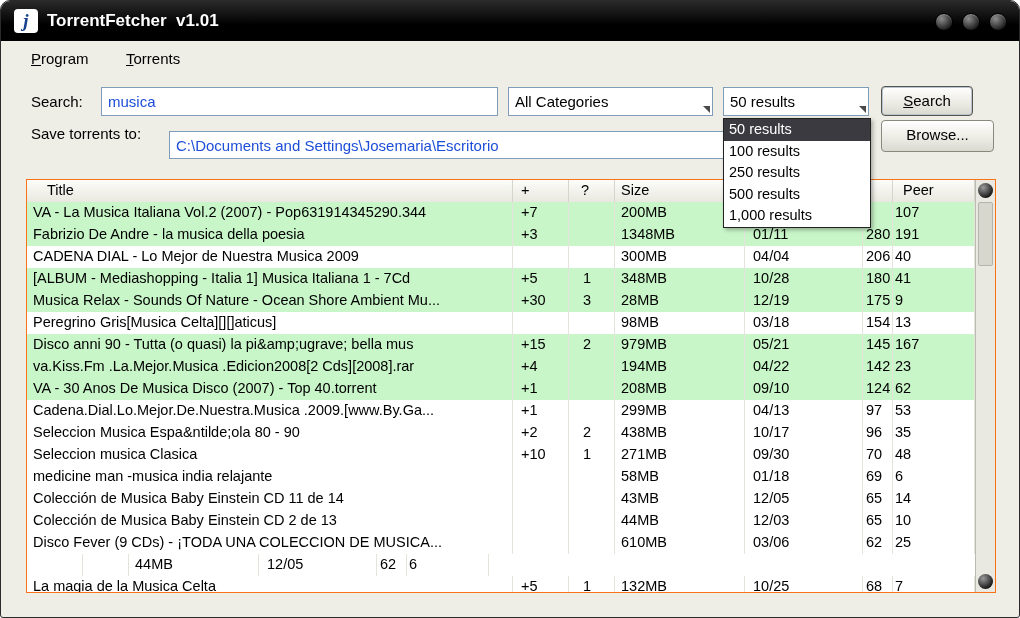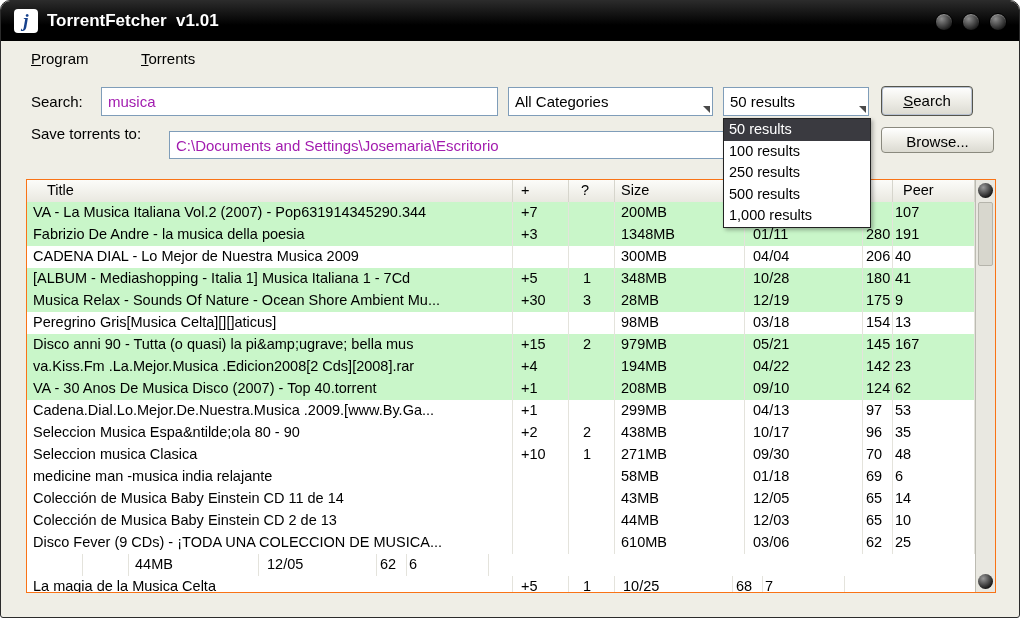--- a/index.html
+++ b/index.html
@@ -9,21 +9,21 @@
   .titlebar{position:absolute;left:0;top:0;right:0;height:40px;background:linear-gradient(#2a2a2a,#000 60%);}
   .app-icon{position:absolute;left:13px;top:8px;width:24px;height:24px;background:#fff;border-radius:4px;color:#16418c;font:bold italic 19px "Liberation Serif",serif;text-align:center;line-height:23px;}
   .title-text{position:absolute;left:46px;top:10px;color:#fff;font-weight:bold;font-size:17px;white-space:pre;}
   .win-btns{position:absolute;right:12px;top:12px;display:flex;gap:9px;}
   .win-btn{width:16px;height:16px;border-radius:50%;background:radial-gradient(circle at 35% 30%,#8d8d8d,#1c1c1c 75%);border:1px solid #000;box-shadow:inset 0 1px 1px rgba(255,255,255,.35);}
   
   .menubar{position:absolute;left:0;top:45px;right:0;height:28px;}
   .menu-item{position:absolute;top:4px;font-size:15px;color:#000;cursor:default;}
   
   .form-label{position:absolute;font-size:15px;color:#000;}
-  .text-input{position:absolute;background:#fff;border:1px solid #7F9DB9;font-family:"Liberation Sans",sans-serif;font-size:15px;color:#a21caf;padding:12px 6px;box-sizing:border-box;outline:none;}
+  .text-input{position:absolute;background:#fff;border:1px solid #7F9DB9;font-family:"Liberation Sans",sans-serif;font-size:15px;color:#1d4ed8;padding:12px 6px;box-sizing:border-box;outline:none;}
   .selectbox{position:absolute;background:#fff;border:1px solid #7F9DB9;font-size:15px;color:#000;box-sizing:border-box;display:flex;align-items:center;padding-left:6px;}
   .selectbox::after{content:"";position:absolute;right:2px;bottom:2px;width:0;height:0;border-top:7px solid #4a4a4a;border-left:7px solid transparent;}
   .btn{position:absolute;background:linear-gradient(#ffffff,#f0efe9 45%,#dbdad1);border:1px solid #8a897e;border-radius:4px;font-size:15px;color:#000;text-align:center;box-sizing:border-box;cursor:default;}
   .btn.default{border-color:#55554c;box-shadow:inset 0 0 0 1px #b9c2d1;}
   .btn-label{display:block;line-height:27px;}
   
   .table{position:absolute;left:25px;top:178px;width:970px;height:414px;background:#fff;border:1px solid #f97316;box-sizing:border-box;overflow:hidden;}
   .thead{position:absolute;left:0;top:0;right:20px;height:22px;display:flex;background:linear-gradient(#fcfcf9,#e9e8e0);border-bottom:1px solid #c2c1b8;}
   .th{flex:none;box-sizing:border-box;border-right:1px solid #d6d5cc;font-size:14.5px;line-height:21px;color:#000;white-space:nowrap;overflow:hidden;}
   .tbody{position:absolute;left:0;top:22px;right:20px;bottom:0;overflow:hidden;}
@@ -59,38 +59,38 @@
     <div class="title-text">TorrentFetcher  v1.01</div>
     <div class="win-btns">
       <div class="win-btn"></div>
       <div class="win-btn"></div>
       <div class="win-btn"></div>
     </div>
   </div>
 
   <div class="menubar">
     <div class="menu-item mnemonic" style="left:30px"><u>P</u>rogram</div>
-    <div class="menu-item mnemonic" style="left:140px"><u>T</u>orrents</div>
+    <div class="menu-item mnemonic" style="left:125px"><u>T</u>orrents</div>
   </div>
 
   <div class="form-label" style="left:30px;top:92px">Search:</div>
   <input class="text-input" style="left: 100px; top: 86px; width: 397px; height: 29px;" value="musica">
   <div class="selectbox" style="left:507px;top:86px;width:205px;height:29px">
     <span>All Categories</span>
   </div>
   <div class="selectbox" style="left:722px;top:86px;width:146px;height:29px">
     <span>50 results</span>
   </div>
   <div class="btn default" style="left:880px;top:85px;width:92px;height:30px">
     <span class="btn-label mnemonic" style="line-height:28px"><u>S</u>earch</span>
   </div>
 
   <div class="form-label" style="left:30px;top:124px">Save torrents to:</div>
   <input class="text-input" style="left: 168px; top: 130px; width: 700px; height: 28px;" value="C:\Documents and Settings\Josemaria\Escritorio">
-  <div class="btn" style="left:880px;top:126px;width:113px;height:26px">
+  <div class="btn" style="left:880px;top:119px;width:113px;height:32px">
     <span class="btn-label" style="line-height:28px">Browse...</span>
   </div>
 
   <div class="table">
     <div class="thead">
       <div class="th c0">Title</div>
       <div class="th c1">+</div>
       <div class="th c2">?</div>
       <div class="th c3">Size</div>
       <div class="th c4"></div>
@@ -247,20 +247,21 @@
           <div class="tcell c2"></div>
           <div class="tcell c3">44MB</div>
           <div class="tcell c4">12/05</div>
           <div class="tcell c5">62</div>
           <div class="tcell c6">6</div>
         </div>
         <div class="trow">
           <div class="tcell c0">La magia de la Musica Celta</div>
           <div class="tcell c1">+5</div>
           <div class="tcell c2">1</div>
+          <div class="tcell c3">132MB</div>
           <div class="tcell c4">10/25</div>
           <div class="tcell c5">68</div>
           <div class="tcell c6">7</div>
         </div>
       </div>
     <div class="scrollbar">
       <div class="scroll-ball" style="top:3px"></div>
       <div class="scroll-thumb"></div>
       <div class="scroll-ball" style="bottom:3px"></div>
     </div>

